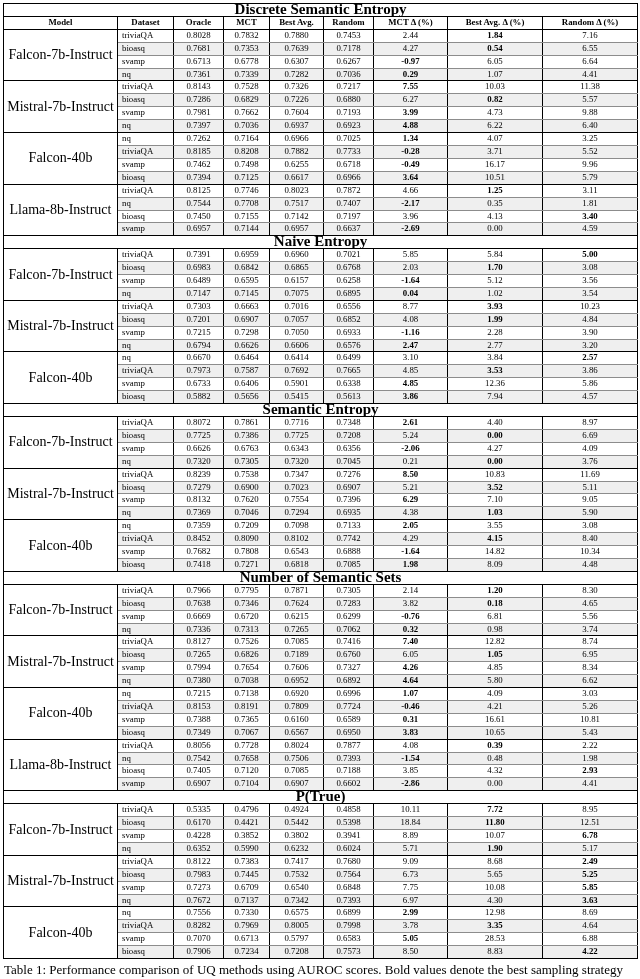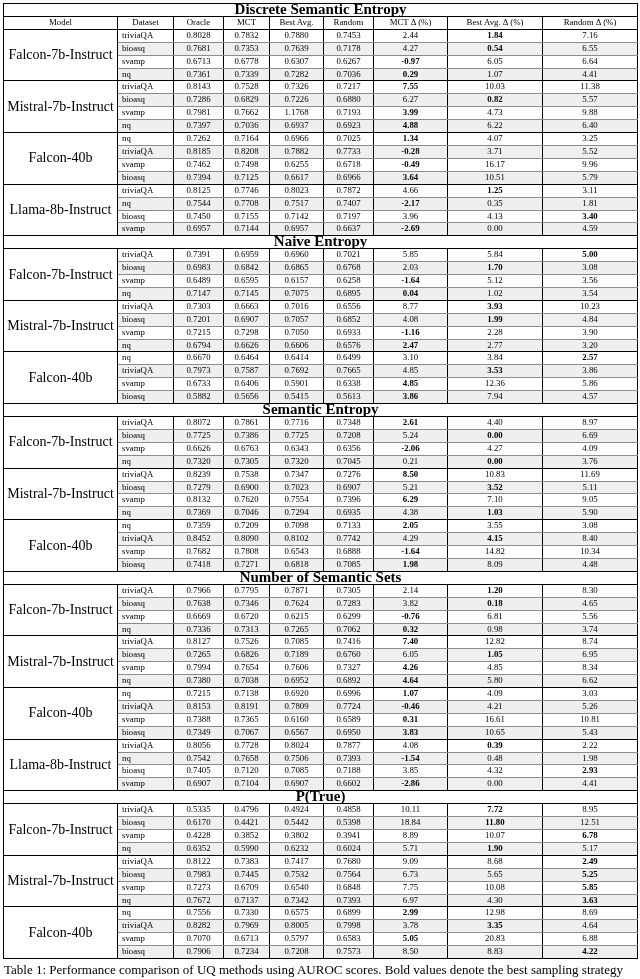--- a/index.html
+++ b/index.html
@@ -12,21 +12,21 @@
     border-collapse:collapse;table-layout:fixed;
     width:634px;margin:3px 0 0 3px;border:1px solid #000;
   }
   td,th{
     border-left:1px solid #000;border-right:1px solid #000;
     height:11.9px;line-height:11.9px;font-size:8.8px;
     padding:0;overflow:hidden;white-space:nowrap;vertical-align:middle;
   }
   td{border-bottom:1px solid #8c8c8c;}
   th{
-    border-bottom:1px solid #000;font-weight:normal;text-align:center;font-size:8.8px;
+    border-bottom:1px solid #000;font-weight:bold;text-align:center;font-size:8.8px;
   }
   td.section-title{
     border-top:1px solid #000;border-bottom:1px solid #000;
     font-weight:bold;text-align:center;font-size:15px;background:#fff;
   }
   td.model{
     text-align:center;background:#fff;border-bottom:1px solid #000;font-size:14px;
   }
   td.ds{text-align:left;padding-left:4px;}
   td.num{text-align:center;}
@@ -128,21 +128,21 @@
           <td class="num">0.7226</td>
           <td class="num">0.6880</td>
           <td class="num">6.27</td>
           <td class="num bd">0.82</td>
           <td class="num">5.57</td>
         </tr>
         <tr>
           <td class="ds">svamp</td>
           <td class="num">0.7981</td>
           <td class="num">0.7662</td>
-          <td class="num">1.1768</td>
+          <td class="num">0.7604</td>
           <td class="num">0.7193</td>
           <td class="num bd">3.99</td>
           <td class="num">4.73</td>
           <td class="num">9.88</td>
         </tr>
         <tr class="alt gend">
           <td class="ds">nq</td>
           <td class="num">0.7397</td>
           <td class="num">0.7036</td>
           <td class="num">0.6937</td>
@@ -758,21 +758,21 @@
           <td class="num bd">3.35</td>
           <td class="num">4.64</td>
         </tr>
         <tr>
           <td class="ds">svamp</td>
           <td class="num">0.7070</td>
           <td class="num">0.6713</td>
           <td class="num">0.5797</td>
           <td class="num">0.6583</td>
           <td class="num bd">5.05</td>
-          <td class="num">20.83</td>
+          <td class="num">28.53</td>
           <td class="num">6.88</td>
         </tr>
         <tr class="alt gend">
           <td class="ds">bioasq</td>
           <td class="num">0.7906</td>
           <td class="num">0.7234</td>
           <td class="num">0.7208</td>
           <td class="num">0.7573</td>
           <td class="num">8.50</td>
           <td class="num">8.83</td>

